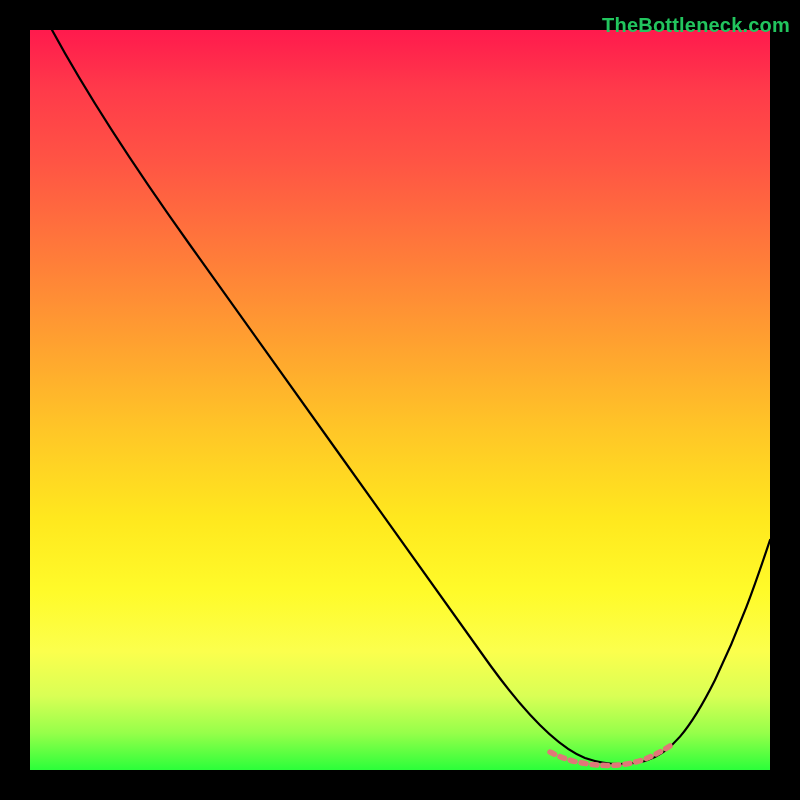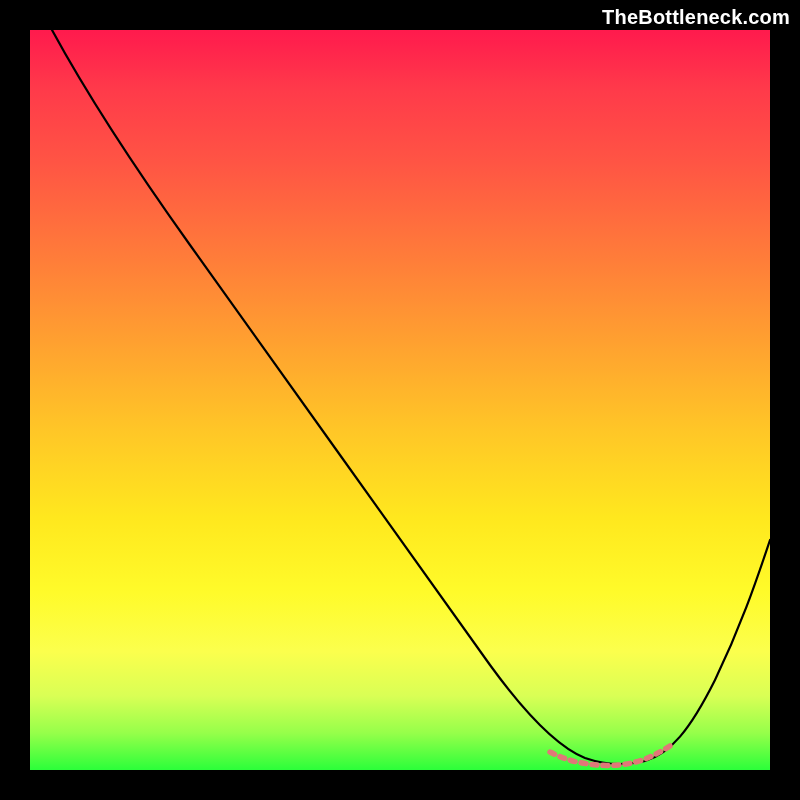--- a/index.html
+++ b/index.html
@@ -12,23 +12,23 @@
     font-family: Arial, Helvetica, sans-serif;
   }
   .frame {
     position: relative;
     width: 800px;
     height: 800px;
     background: #000;
   }
   .watermark {
     position: absolute;
-    top: 6px;
+    top: 14px;
     right: 10px;
-    color: #ffffff;
+    color: #22c55e;
     font-size: 20px;
     font-weight: 600;
     letter-spacing: 0.2px;
     z-index: 10;
   }
   .plot {
     position: absolute;
     left: 30px;
     top: 30px;
     width: 740px;

